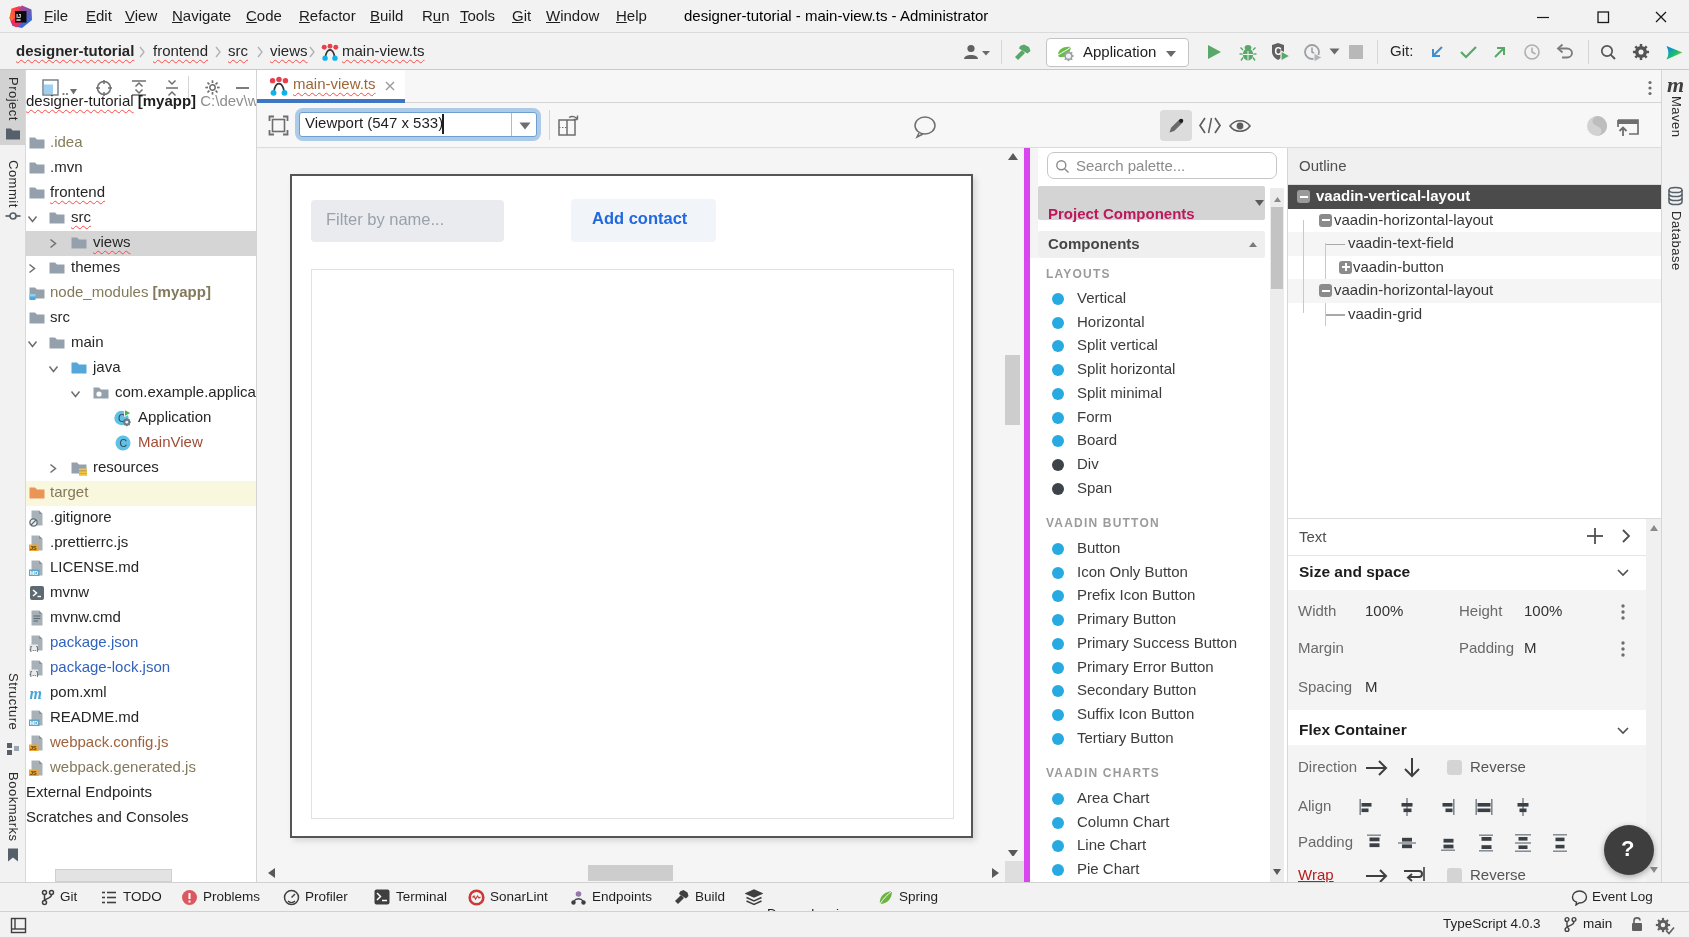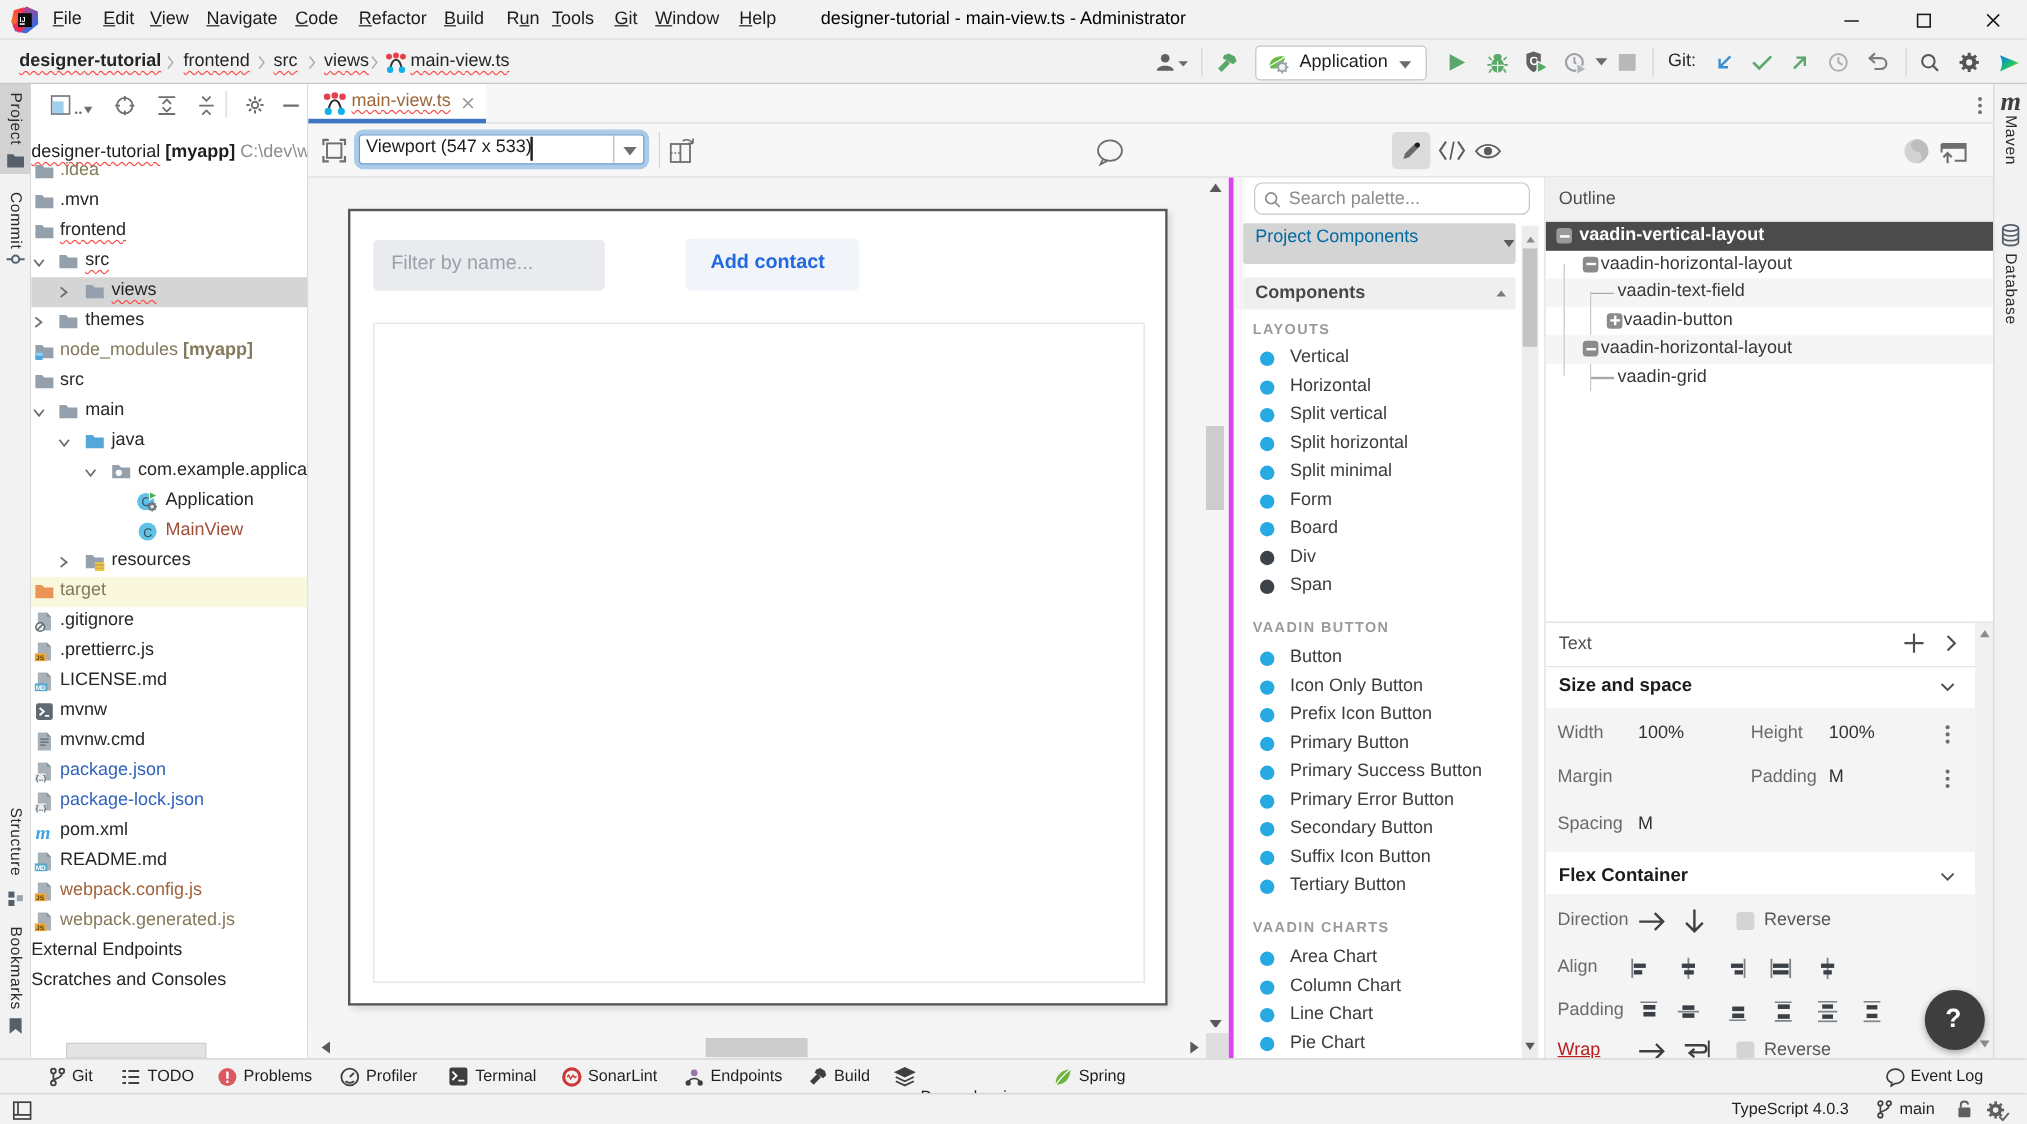--- a/index.html
+++ b/index.html
@@ -257,21 +257,21 @@
         <line x1="14.5" y1="9.5" x2="17.5" y2="9.5"></line>
         <line x1="3.9" y1="3.9" x2="6" y2="6"></line>
         <line x1="13" y1="13" x2="15.1" y2="15.1"></line>
         <line x1="15.1" y1="3.9" x2="13" y2="6"></line>
         <line x1="6" y1="13" x2="3.9" y2="15.1"></line>
       </g>
     </svg>
 <svg class="abs" style="left:209px;top:16px" width="15" height="4" viewBox="0 0 15 4">
       <line x1="1" y1="2" x2="14" y2="2" stroke="#6e6e6e" stroke-width="1.8"></line>
     </svg>
-<div class="abs" style="left:0;top:48px;width:231px;height:20px;white-space:nowrap;padding-left:44px;">
+<div class="abs" style="left:0;top:22px;width:231px;height:20px;white-space:nowrap;padding-left:44px;">
       <span class="abs" style="left:0px"><span class="sq">designer-tutorial</span> <b>[myapp]</b> <span style="color:#8e8e8e">C:\dev\w</span></span>
     </div>
 <svg class="abs" style="left:2px;top:64px" width="18" height="18" viewBox="0 0 18 18">
       <path d="M1.5,3.5 L7,3.5 L9,5.5 L16.5,5.5 L16.5,14.5 L1.5,14.5 Z" fill="#94a1ad"></path>
     </svg>
 <div class="abs" style="left:24px;top:63px;color:#837d5a;white-space:nowrap;">.idea</div>
 <svg class="abs" style="left:2px;top:89px" width="18" height="18" viewBox="0 0 18 18">
       <path d="M1.5,3.5 L7,3.5 L9,5.5 L16.5,5.5 L16.5,14.5 L1.5,14.5 Z" fill="#94a1ad"></path>
     </svg>
 <div class="abs" style="left:24px;top:88px;color:#262626;white-space:nowrap;">.mvn</div>
@@ -559,31 +559,31 @@
   <svg class="abs" style="left:10px;top:11px" width="9" height="12" viewBox="0 0 9 12">
       <path d="M8,1 L8,11 L1,6 Z" fill="#595959"></path>
     </svg>
   <div class="abs" style="left:331px;top:9px;width:85px;height:16px;background:#cdcdcd;"></div>
   <svg class="abs" style="left:734px;top:11px" width="9" height="12" viewBox="0 0 9 12">
       <path d="M1,1 L1,11 L8,6 Z" fill="#595959"></path>
     </svg>
   <div class="abs" style="left:748px;top:5px;width:19px;height:21px;background:#dedede;"></div>
 </div>
 
-<div class="abs" style="left:1024px;top:148px;width:264px;height:734px;background:#fff;border-left:4px solid #d946ef;border-right:1px solid #d6d6d6;overflow:hidden;">
+<div class="abs" style="left:1024px;top:148px;width:264px;height:734px;background:#fff;border-left:6px solid #d946ef;border-right:1px solid #d6d6d6;overflow:hidden;">
 <div class="abs" style="left:0;top:0;width:8px;height:110px;background:#f4f4f4;"></div>
 <div class="abs" style="left:17px;top:4px;width:230px;height:27px;background:#fff;border:1px solid #c6c6c6;border-radius:7px;">
 <svg class="abs" style="left:7px;top:6px" width="15" height="15" viewBox="0 0 15 15">
         <circle cx="6.3" cy="6.3" r="4.5" fill="none" stroke="#8b8b8b" stroke-width="1.4"></circle>
         <line x1="9.7" y1="9.7" x2="13.5" y2="13.5" stroke="#8b8b8b" stroke-width="1.4"></line>
       </svg>
 <span class="abs" style="left:28px;top:4px;color:#8b8b8b;">Search palette...</span>
     </div>
 <div class="abs" style="left:8px;top:38px;width:227px;height:34px;background:#d4d4d4;border-radius:2px;">
-<span class="abs" style="left:10px;top:3px;font-weight:normal;color:#0369a1;">Project Components</span>
+<span class="abs" style="left:10px;top:19px;font-weight:bold;color:#be185d;">Project Components</span>
 <svg class="abs" style="left:216px;top:13px" width="11" height="8" viewBox="0 0 11 8">
         <path d="M1,1 L10,1 L5.5,7 Z" fill="#5a5a5a"></path>
       </svg>
     </div>
 <div class="abs" style="left:8px;top:83px;width:227px;height:27px;background:#efefef;border-radius:2px;">
 <span class="abs" style="left:10px;top:4px;font-weight:bold;color:#474747;">Components</span>
 <svg class="abs" style="left:210px;top:10px" width="10" height="7" viewBox="0 0 10 7">
         <path d="M1,6 L9,6 L5,1 Z" fill="#7a7a7a"></path>
       </svg>
     </div>

